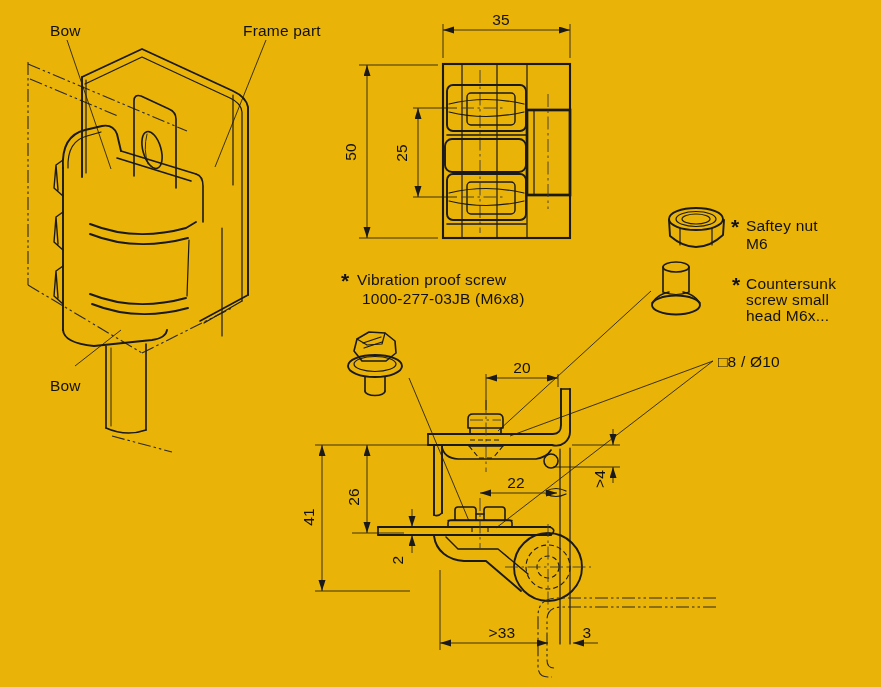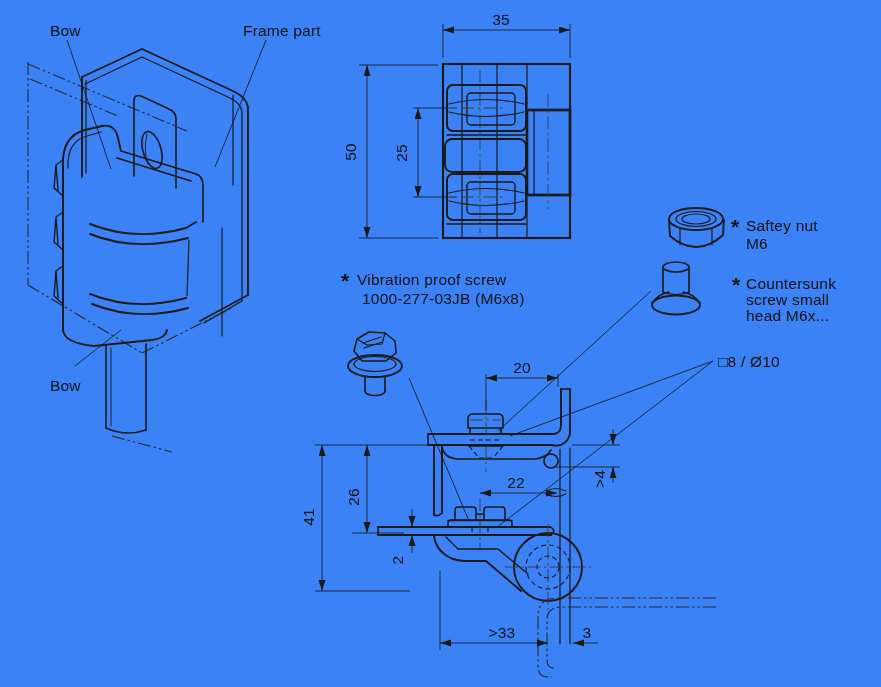--- a/index.html
+++ b/index.html
@@ -1,16 +1,16 @@
 <!DOCTYPE html>
 <html><head>
 <meta charset="utf-8">
 <style>
   html,body{margin:0;padding:0;background:#fff;}
-  #stage{position:relative;width:881px;height:687px;background:#3b82f6;overflow:hidden;
+  #stage{position:relative;width:881px;height:687px;background:#eab308;overflow:hidden;
          font-family:"Liberation Sans", sans-serif;}
   svg{position:absolute;left:0;top:0;}
   .s08{stroke:#1a1a1a;fill:none;stroke-width:0.9;stroke-linecap:round;stroke-linejoin:round;}
   .s12{stroke:#1a1a1a;fill:none;stroke-width:1.2;stroke-linecap:round;stroke-linejoin:round;}
   .s14{stroke:#1a1a1a;fill:none;stroke-width:1.4;stroke-linecap:round;stroke-linejoin:round;}
   .s16{stroke:#1a1a1a;fill:none;stroke-width:1.6;stroke-linecap:round;stroke-linejoin:round;}
   .s18{stroke:#1a1a1a;fill:none;stroke-width:1.9;stroke-linecap:round;stroke-linejoin:round;}
   .s20{stroke:#1a1a1a;fill:none;stroke-width:2.1;stroke-linejoin:miter;}
   .s26{stroke:#1a1a1a;fill:none;stroke-width:2.7;stroke-linejoin:miter;}
   .cl {stroke:#3a3a3a;fill:none;stroke-width:0.9;stroke-dasharray:13 3.5 2.5 3.5;}

